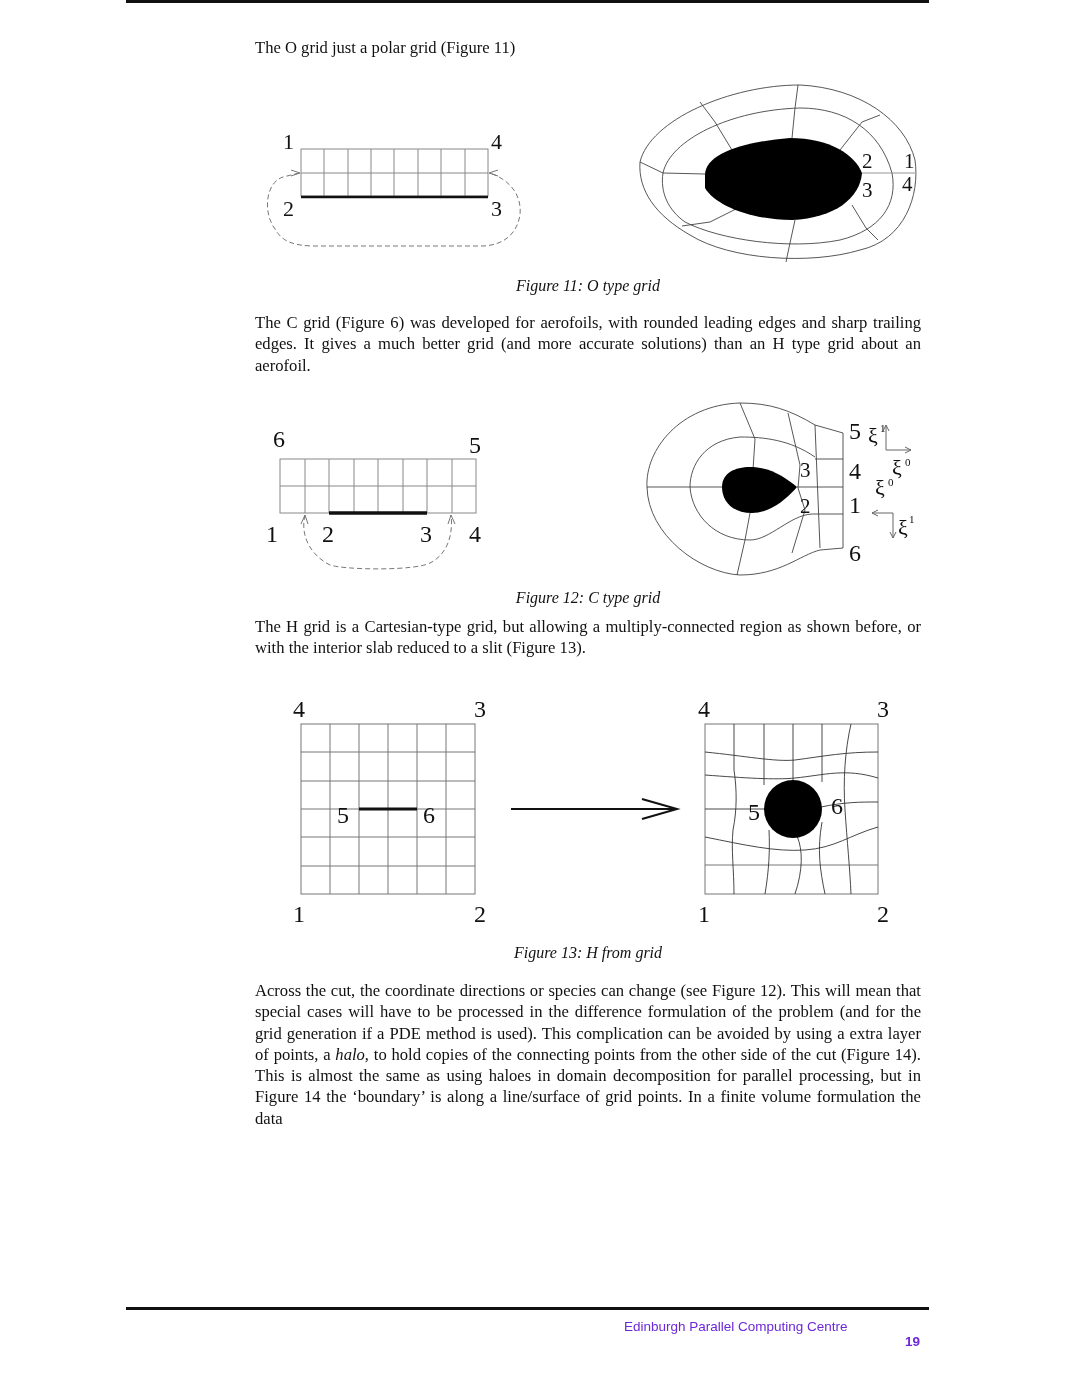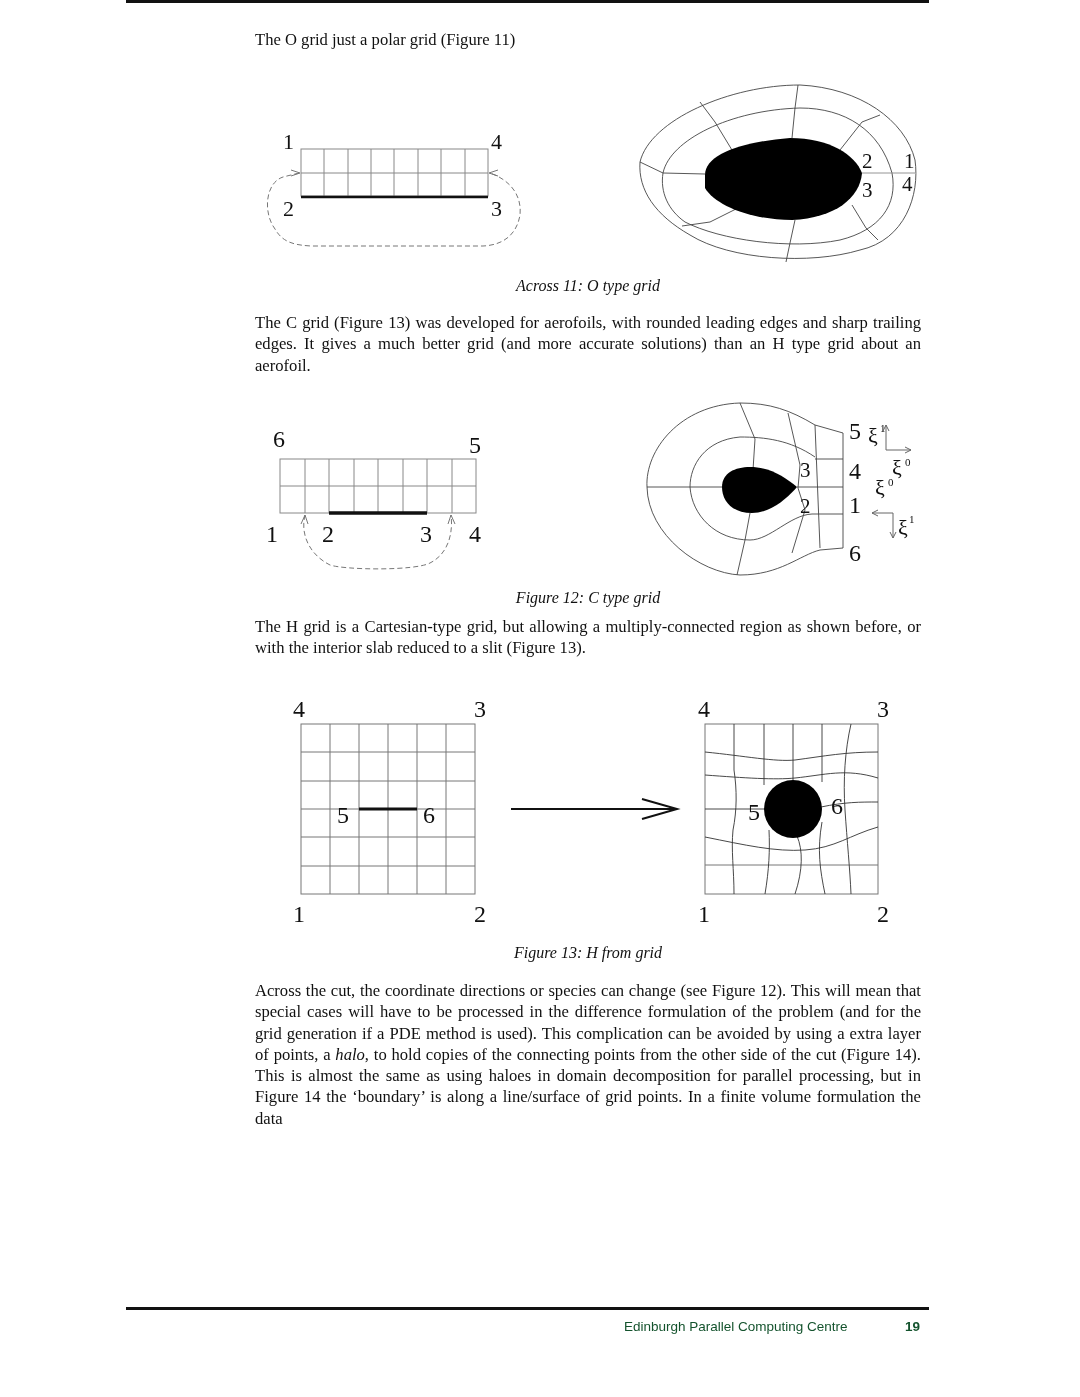--- a/index.html
+++ b/index.html
@@ -8,30 +8,30 @@
   .rule-top { position: absolute; left: 126px; top: 0; width: 803px; height: 3px; background: #111; }
   .rule-bottom { position: absolute; left: 126px; top: 1307px; width: 803px; height: 3px; background: #111; }
   .para { position: absolute; left: 255px; width: 666px; font-size: 16.6px; line-height: 21.3px;
           text-align: justify; text-align-last: left; }
   .caption { position: absolute; left: 255px; width: 666px; text-align: center; font-style: italic;
              font-size: 16px; }
   .fig { position: absolute; }
   .fig svg { display: block; overflow: visible; }
   .lbl { font-family: "Liberation Serif", "DejaVu Serif", serif; fill: #111; }
   .footer { position: absolute; top: 1319px; font-family: "Liberation Sans", "DejaVu Sans", sans-serif;
-            font-size: 13.5px; color: #14532d; }
+            font-size: 13.5px; color: #6d28d9; }
   .footer-org { left: 624px; }
-  .footer-page { left: 905px; font-weight: bold; }
+  .footer-page { left: 905px; font-weight: bold; margin-top: 15px; }
 </style>
 </head>
 <body>
 
 <div class="rule-top"></div>
 
-<div class="para" style="top:29px;">The O grid just a polar grid (Figure 11)</div>
+<div class="para" style="top:37px;">The O grid just a polar grid (Figure 11)</div>
 
 <div class="fig" style="left:255px; top:125px;">
   <svg width="280" height="130" viewBox="0 0 280 130">
     <g stroke="#888" stroke-width="1" fill="none">
       <rect x="46" y="24" width="187" height="47"></rect>
       <line x1="46" y1="48" x2="233" y2="48"></line>
       <line x1="69" y1="24" x2="69" y2="71"></line>
         <line x1="93" y1="24" x2="93" y2="71"></line>
       <line x1="116" y1="24" x2="116" y2="71"></line>
         <line x1="139" y1="24" x2="139" y2="71"></line>
@@ -72,23 +72,23 @@
         <line x1="236" y1="148" x2="222" y2="125"></line>
     </g>
     <path d="M 75 95 C 75 75, 110 62, 160 58 C 200 58, 225 75, 232 93 C 230 118, 205 138, 162 140 C 120 140, 85 125, 75 108 Z" fill="#000"></path>
     <text class="lbl" x="232" y="88" font-size="21">2</text>
     <text class="lbl" x="274" y="88" font-size="21">1</text>
     <text class="lbl" x="232" y="117" font-size="21">3</text>
     <text class="lbl" x="272" y="111" font-size="21">4</text>
   </svg>
 </div>
 
-<div class="caption" style="top:277px;">Across 11:  O type grid</div>
-
-<div class="para" style="top:312px;">The C grid (Figure 13) was developed for aerofoils, with rounded leading edges and sharp trailing edges. It gives a much better grid (and more accurate solutions) than an H type grid about an aerofoil.</div>
+<div class="caption" style="top:277px;">Figure 11:  O type grid</div>
+
+<div class="para" style="top:312px;">The C grid (Figure 6) was developed for aerofoils, with rounded leading edges and sharp trailing edges. It gives a much better grid (and more accurate solutions) than an H type grid about an aerofoil.</div>
 
 <div class="fig" style="left:255px; top:415px;">
   <svg width="250" height="165" viewBox="0 0 250 165">
     <g stroke="#888" stroke-width="1" fill="none">
       <rect x="25" y="44" width="196" height="54"></rect>
       <line x1="25" y1="71" x2="221" y2="71"></line>
       <line x1="50" y1="44" x2="50" y2="98"></line>
         <line x1="74" y1="44" x2="74" y2="98"></line>
       <line x1="99" y1="44" x2="99" y2="98"></line>
         <line x1="123" y1="44" x2="123" y2="98"></line>

